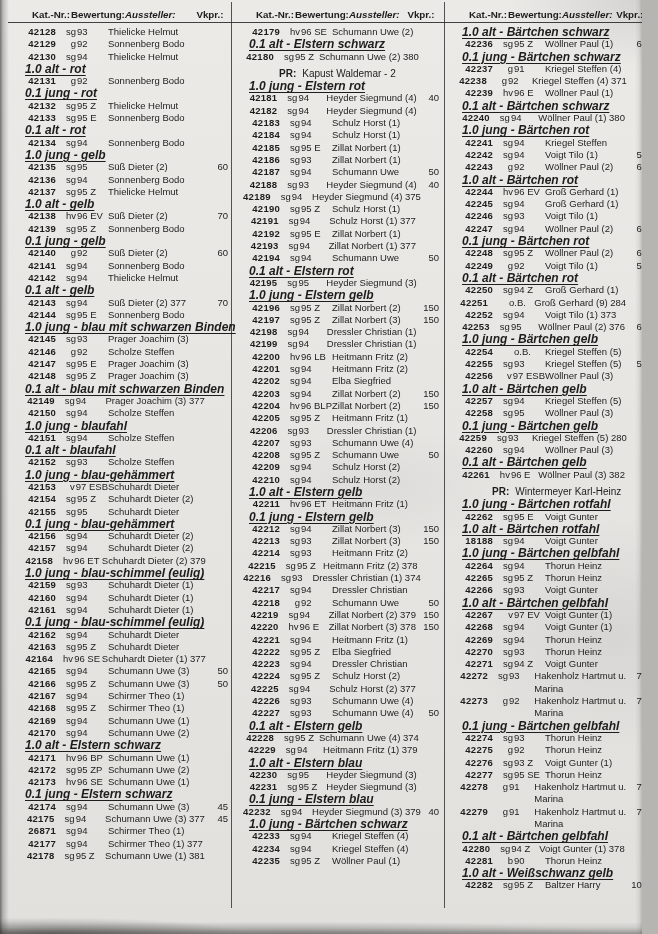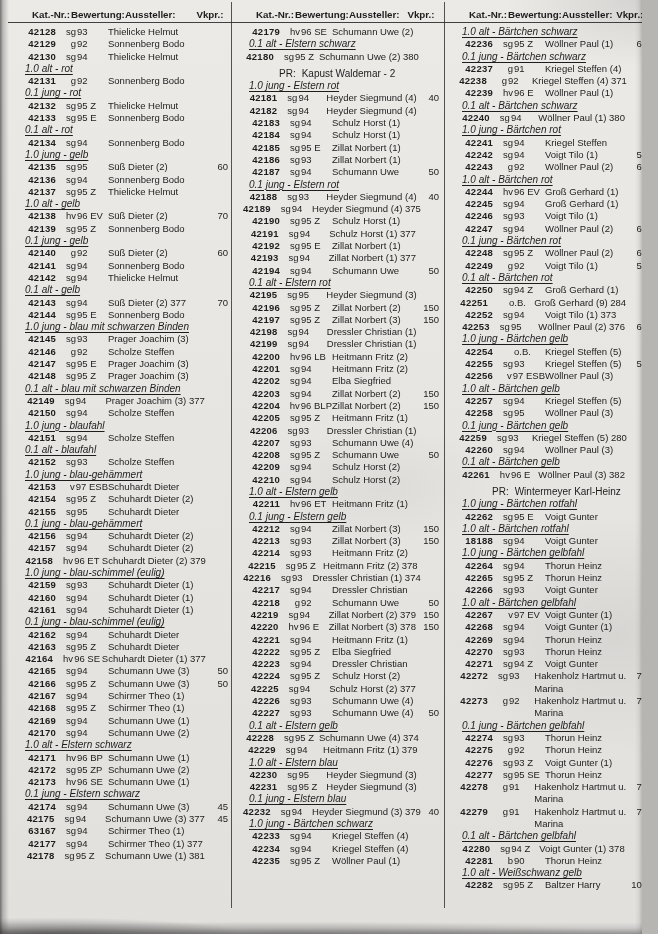--- a/index.html
+++ b/index.html
@@ -21,35 +21,35 @@
   .vline{position:absolute;top:2px;height:906px;width:1px;background:rgba(55,55,55,.85);}
   .v1{left:231px;} .v2{left:444px;}
   .hline{position:absolute;top:22px;left:8px;width:642px;height:1px;background:rgba(45,45,45,.9);}
   .col{position:absolute;top:3px;}
   .c1{left:12px;width:216px;}
   .c2{left:236px;width:203px;}
   .c3{left:449px;width:198px;}
   .chead{display:flex;align-items:flex-end;height:17px;font-size:9.8px;font-weight:700;white-space:nowrap;}
   .h-kat{width:38px;padding-left:20px;}
   .h-bew{width:54px;padding-left:1px;margin-top:43px;}
-  .h-aus{flex:1;}
+  .h-aus{flex:1;font-style:italic;}
   .h-vkpr{width:36px;text-align:center;}
   .rows{padding-top:6px;}
   .row{display:flex;align-items:flex-start;font-size:9.5px;line-height:12.3px;}
   .kat{margin-left:6px;width:38px;text-align:right;font-weight:700;letter-spacing:.25px;white-space:nowrap;}
   .bew{margin-left:8px;width:44px;display:flex;white-space:nowrap;}
   .bp{width:12px;text-align:right;}
   .bn{padding-left:1px;}
   .aus{flex:1;overflow:visible;}
   .aus div{white-space:nowrap;}
   .vkpr{width:24px;text-align:right;white-space:nowrap;}
-  .section{display:block;font-size:10px;font-weight:400;font-style:italic;padding-left:13px;white-space:nowrap;}
+  .section{display:block;font-size:12px;font-weight:700;font-style:italic;padding-left:13px;white-space:nowrap;}
   .section span{text-decoration:underline;text-underline-offset:1.5px;}
   .pr{display:block;margin-top:5px;padding-left:13px;font-size:10px;white-space:nowrap;}
-  .prprefix{font-weight:400;margin-right:6px;padding-left:30px;}
+  .prprefix{font-weight:700;margin-right:6px;padding-left:30px;}
 </style>
 </head>
 <body>
 
 <div class="page">
   <div class="vline v1"></div>
   <div class="vline v2"></div>
   <div class="hline"></div>
 
   <div class="col c1">
@@ -599,21 +599,21 @@
           <span class="bew">
             <span class="bp">sg</span>
             <span class="bn">94</span>
           </span>
           <span class="aus">
             <div>Schumann Uwe (3) 377</div>
           </span>
           <span class="vkpr">45</span>
         </div>
         <div class="row entry">
-          <span class="kat">63167</span>
+          <span class="kat">26871</span>
           <span class="bew">
             <span class="bp">sg</span>
             <span class="bn">94</span>
           </span>
           <span class="aus">
             <div>Schirmer Theo (1)</div>
           </span>
           <span class="vkpr"></span>
         </div>
         <div class="row entry">
@@ -744,21 +744,20 @@
           <span class="kat">42187</span>
           <span class="bew">
             <span class="bp">sg</span>
             <span class="bn">94</span>
           </span>
           <span class="aus">
             <div>Schumann Uwe</div>
           </span>
           <span class="vkpr">50</span>
         </div>
-        <div class="row section"><span>0.1 jung - Elstern rot</span></div>
         <div class="row entry">
           <span class="kat">42188</span>
           <span class="bew">
             <span class="bp">sg</span>
             <span class="bn">93</span>
           </span>
           <span class="aus">
             <div>Heyder Siegmund (4)</div>
           </span>
           <span class="vkpr">40</span>
@@ -834,20 +833,21 @@
           <span class="kat">42195</span>
           <span class="bew">
             <span class="bp">sg</span>
             <span class="bn">95</span>
           </span>
           <span class="aus">
             <div>Heyder Siegmund (3)</div>
           </span>
           <span class="vkpr"></span>
         </div>
+        <div class="row section"><span>1.0 jung - Elstern gelb</span></div>
         <div class="row entry">
           <span class="kat">42196</span>
           <span class="bew">
             <span class="bp">sg</span>
             <span class="bn">95 Z</span>
           </span>
           <span class="aus">
             <div>Zillat Norbert (2)</div>
           </span>
           <span class="vkpr">150</span>

